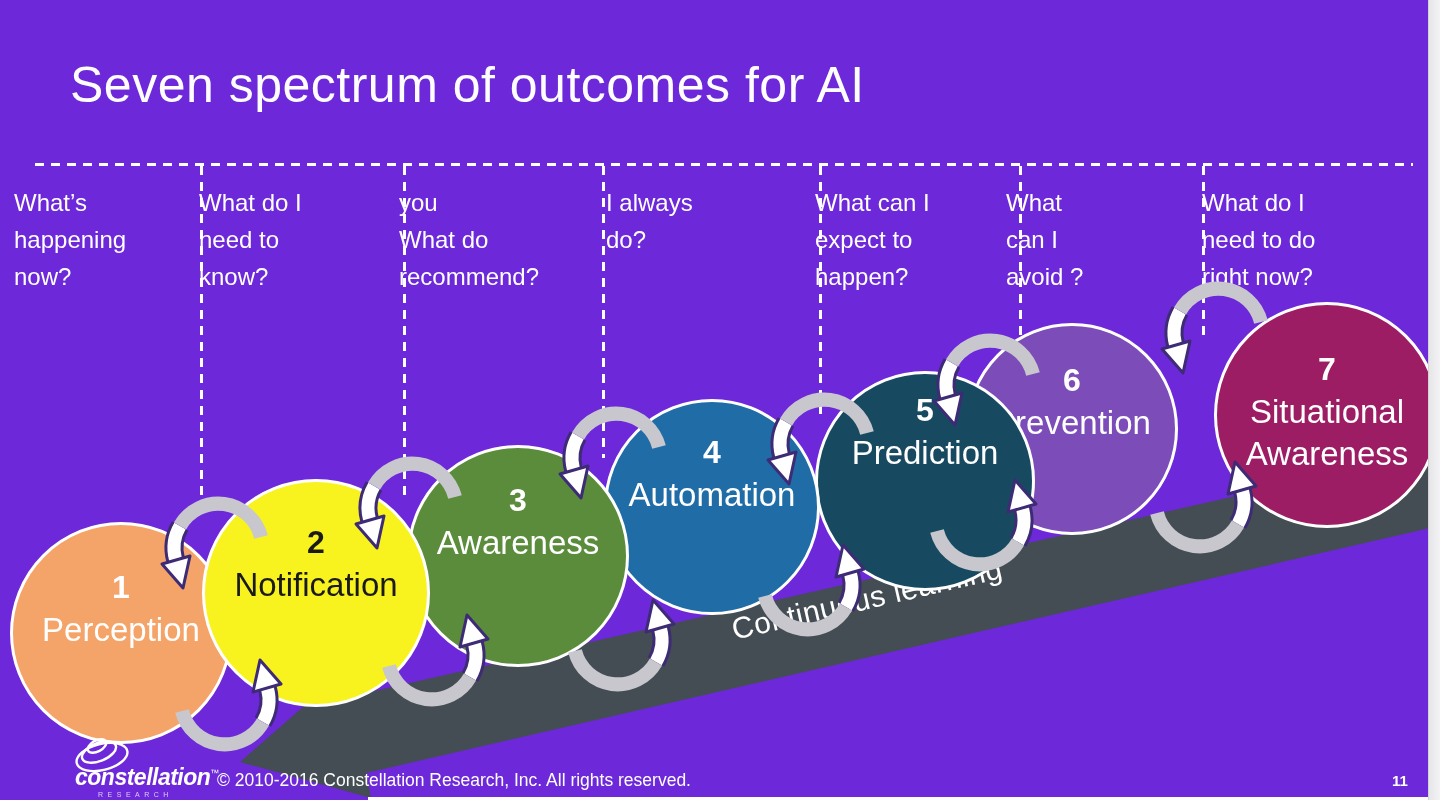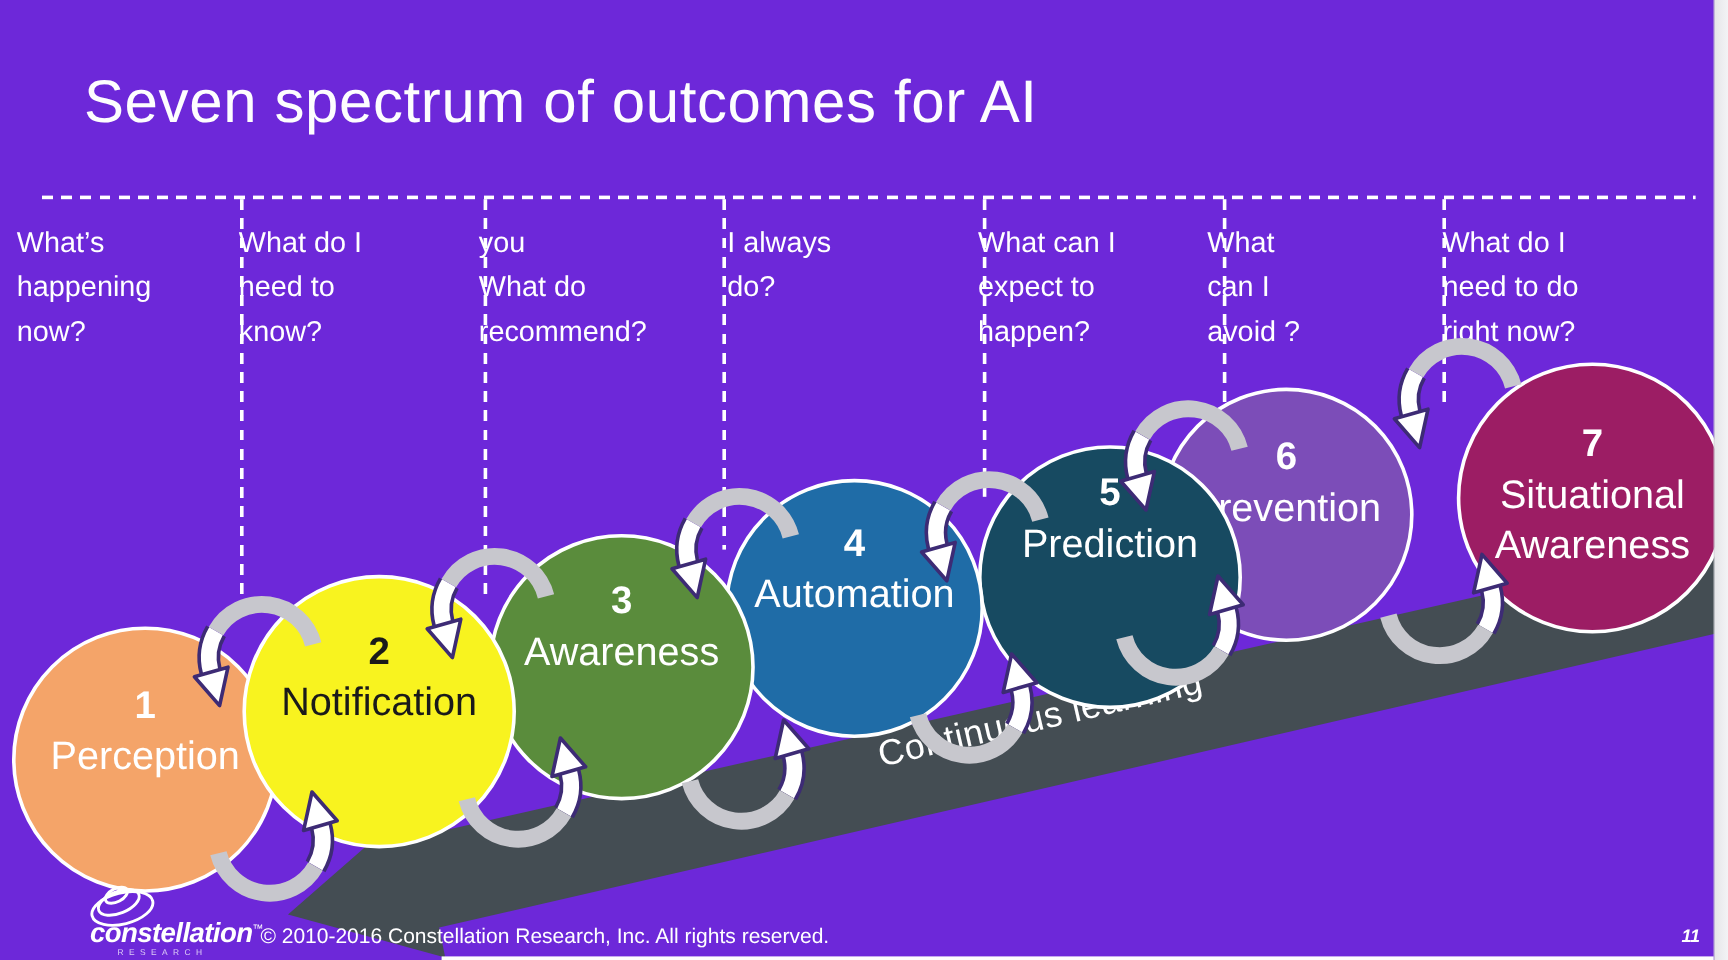--- a/index.html
+++ b/index.html
@@ -47,21 +47,21 @@
   .overlay-svg{position:absolute;left:0;top:0;z-index:2;pointer-events:none;}
   .arrows-svg{position:absolute;left:0;top:0;z-index:9;pointer-events:none;}
   
   .footer-item{position:absolute;color:#fff;z-index:10;}
   .logo-wordmark{left:75px;top:764px;font-size:23px;font-weight:700;letter-spacing:-.5px;font-style:italic;}
   .logo-tm{font-size:9px;vertical-align:super;font-weight:400;}
   .logo-research{left:98px;top:791px;font-size:7px;letter-spacing:4.5px;color:rgba(255,255,255,.75);font-weight:400;}
   .swirl{left:72px;top:731px;}
   .copyright{left:217px;top:770px;font-size:17.5px;}
   .social{left:900px;top:768px;width:480px;text-align:right;font-size:20.5px;}
-  .page-number{left:1392px;top:772px;width:34px;text-align:center;font-size:15px;font-weight:700;font-style:italic;}
+  .page-number{left:1392px;top:772px;width:34px;font-size:15px;font-weight:700;}
   
   .edge-strip{
     position:absolute;left:1428px;top:0;width:12px;height:800px;z-index:11;
     background:linear-gradient(90deg,#E6E6E9,#F3F3F5);border-left:1px solid #D3D3D7;box-sizing:border-box;
   }
   .bottom-sliver{
     position:absolute;left:368px;top:797px;width:1060px;height:3px;background:#FDFDFD;z-index:12;
   }
 </style>
 </head>

